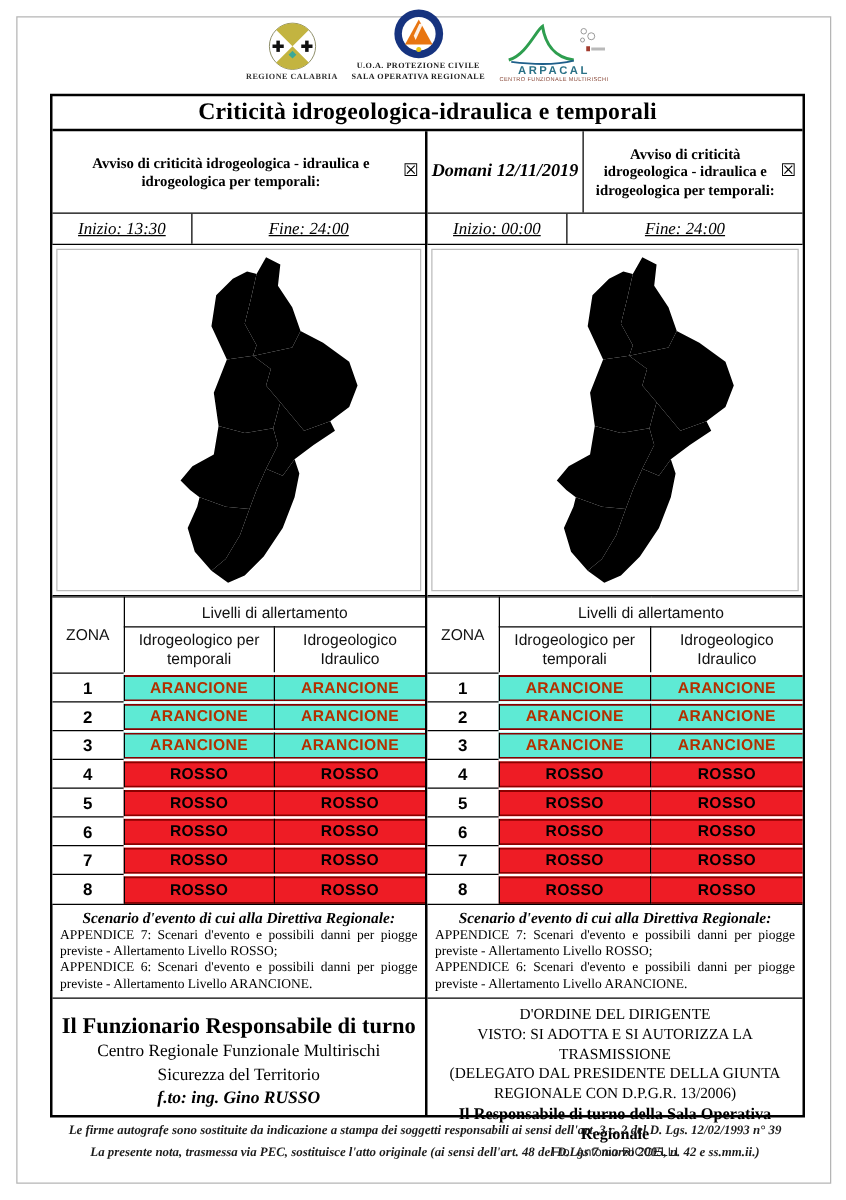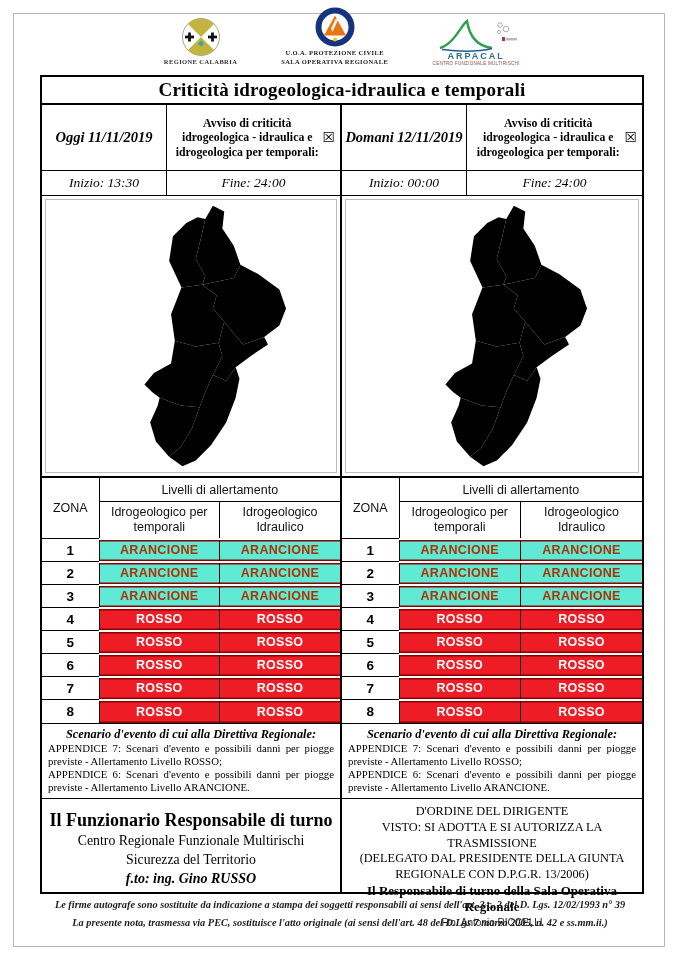--- a/index.html
+++ b/index.html
@@ -2,21 +2,21 @@
 <html><head>
 <meta charset="utf-8">
 <style>
   * { margin:0; padding:0; box-sizing:border-box; }
   body { background:#f4f4f2; font-family:"Liberation Serif", serif; }
   .page { position:relative; width:677px; height:960px; background:#fff; margin:0 auto; overflow:hidden; }
   .doc-outline { position:absolute; left:13px; top:13px; right:12px; bottom:13px; border:1px solid #b5b5b5; }
 
   
   .logos { position:absolute; left:40px; top:6px; width:604px; height:60px;
-           display:flex; justify-content:center; align-items:flex-end; gap:44px; }
+           display:flex; justify-content:center; align-items:flex-end; gap:11px; }
   .logo-block { display:flex; flex-direction:column; align-items:center; }
   .logo-caption { font-family:"Liberation Serif", serif; font-weight:bold; font-size:6.5px; color:#333; letter-spacing:.4px; margin-top:1px; text-align:center; line-height:1.25; }
   .logo-caption.blue { color:#222; }
   .arpacal-name { font-family:"Liberation Sans", sans-serif; font-weight:bold; font-size:9px; color:#2a7186; letter-spacing:2px; margin-top:-2px; }
   .arpacal-sub { font-family:"Liberation Sans", sans-serif; font-size:4.5px; color:#8a4a3a; letter-spacing:.3px; }
 
   
   .main { position:absolute; left:40px; top:75px; width:604px; border:2px solid #000; background:#fff; }
   .title-bar { height:28px; display:flex; align-items:center; justify-content:center;
                font-weight:bold; font-size:19px; border-bottom:2px solid #000; letter-spacing:.2px; }
@@ -25,42 +25,42 @@
   .half.left { border-right:2px solid #000; }
 
   .row-day { display:flex; height:66px; border-bottom:1.5px solid #000; }
   .day-cell { width:125px; display:flex; align-items:center; justify-content:center;
               font-weight:bold; font-style:italic; font-size:14.5px; border-right:1.5px solid #000; }
   .avviso-cell { flex:1; display:flex; align-items:center; justify-content:center;
                  font-weight:bold; font-size:11.8px; text-align:center; line-height:1.2; padding:2px 5px; }
   .checkbox-glyph { font-family:"DejaVu Sans", sans-serif; font-weight:normal; font-size:14px; line-height:1.05; }
 
   .row-times { display:flex; height:25px; border-bottom:1.5px solid #000; font-style:italic; font-size:13.5px; }
-  .time-cell { width:125px; border-right:1.5px solid #000; display:flex; align-items:center; justify-content:center; }
+  .time-cell { width:112px; border-right:1.5px solid #000; display:flex; align-items:center; justify-content:center;text-decoration:underline; }
   .time-cell.fine { flex:1; border-right:none; }
 
   .row-map { height:281px; border-bottom:1.5px solid #000; position:relative; background:#fff; }
   .map-frame { position:absolute; left:3px; top:3px; right:3px; bottom:3px; border:1px solid #bcbcbc;
                display:flex; align-items:center; justify-content:center; }
 
   
   table.zones { width:100%; border-collapse:collapse; table-layout:fixed; font-family:"Liberation Sans", sans-serif; }
   table.zones th { border:1.5px solid #000; font-weight:normal; font-size:12.5px; color:#111; background:#fff; }
   table.zones th.livelli { height:24px; }
   table.zones tr.subhead th { height:37px; line-height:1.15; }
   table.zones th:first-child, table.zones td:first-child { border-left:none; }
   table.zones th:last-child, table.zones td:last-child { border-right:none; }
   table.zones td { height:23px; text-align:center; vertical-align:middle; padding:0; }
   td.znum { border:1.5px solid #000; font-weight:bold; font-size:13.5px; background:#fff; }
   td.lvl { font-weight:bold; font-size:12.5px; letter-spacing:.3px;
            border-top:2px solid #fff; border-bottom:2px solid #fff;
            box-shadow: inset 0 1.5px 0 #8B0000, inset 0 -1.5px 0 #8B0000; }
   td.lvl + td.lvl { border-left:1.5px solid #000; }
   td.lvl.arancione { background:#5eead4; color:#B33000; }
-  td.lvl.rosso { background:#EE1C25; color:#ffffff; }
+  td.lvl.rosso { background:#EE1C25; color:#000000; }
   table.zones tr:last-child td { border-bottom:none; }
 
   .row-scenario { min-height:66px; border-top:1.5px solid #000; padding:3px 6px 4px 6px; font-size:10.8px; line-height:1.22; }
   .scenario-title { font-weight:bold; font-style:italic; font-size:12.3px;text-align:center; }
   .scenario-text { text-align:justify; }
 
   .row-sign { height:94px; border-top:1.5px solid #000; text-align:center; padding-top:9px; line-height:1.35; }
   .sig-strong { font-weight:bold; font-size:18px; }
   .sig-normal { font-size:13.8px; }
   .sig-fto { font-weight:bold; font-style:italic; font-size:14px; }
@@ -149,21 +149,20 @@
     </div>
   </div>
 
   <div class="main">
     <div class="title-bar">Criticità idrogeologica-idraulica e temporali</div>
 
     <div class="halves">
 
       <div class="half left">
         <div class="row-day">
-          <div class="day-cell">Oggi 11/11/2019</div>
           <div class="avviso-cell">
             <span>Avviso di criticità idrogeologica - idraulica e idrogeologica per temporali:</span>
             <span class="checkbox-glyph">☒</span>
           </div>
         </div>
         <div class="row-times">
           <div class="time-cell">Inizio: 13:30</div>
           <div class="time-cell fine">Fine: 24:00</div>
         </div>
         <div class="row-map">

